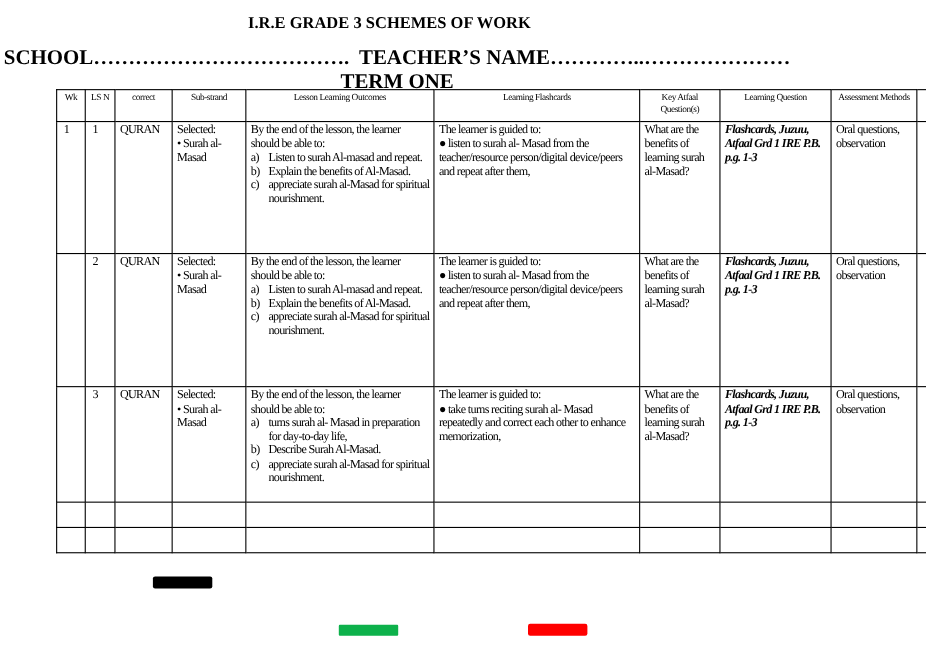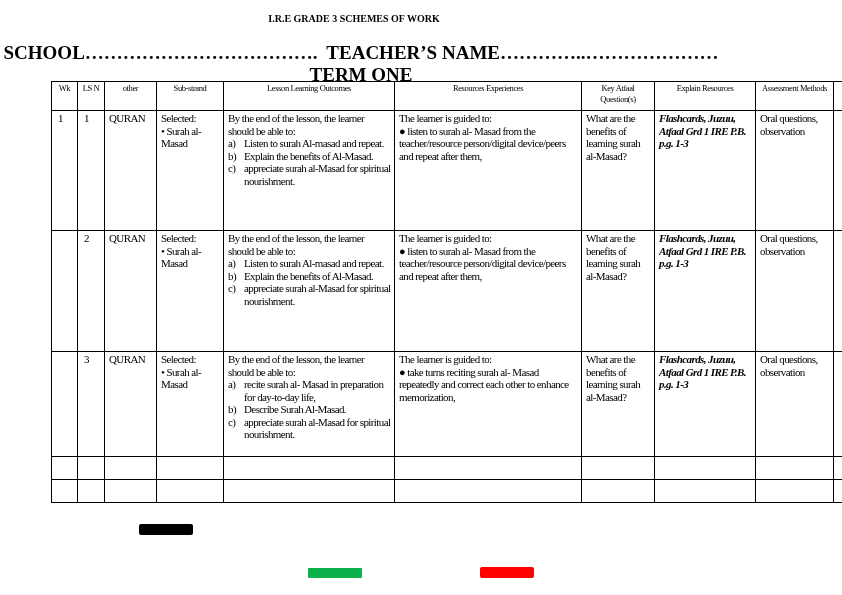--- a/index.html
+++ b/index.html
@@ -1,17 +1,17 @@
 <!DOCTYPE html>
 <html><head>
 <meta charset="utf-8">
 <style>
   html, body { margin:0; padding:0; background:#ffffff; }
   body { width:842px; height:595px; position:relative; overflow:hidden; font-family:"Liberation Serif", serif; color:#000; }
-  .title { position:absolute; left:0; width:708px; top:13px; text-align:center; font-weight:bold; font-size:10px; letter-spacing:0; }
+  .title { position:absolute; left:0; width:708px; top:13px; text-align:center; font-weight:bold; font-size:15px; letter-spacing:0; }
   .subtitle { position:absolute; left:0; width:722px; top:42px; text-align:center; font-weight:bold; font-size:19px; }
   .subtitle span { margin:0 2px; }
   table.sow { position:absolute; left:13px; top:81px; border-collapse:collapse; table-layout:fixed; width:813px; font-size:11px; line-height:12.5px; letter-spacing:-0.6px;margin-left:38px; }
   table.sow td, table.sow th { border:1.3px solid #000; vertical-align:top; padding:1px 3px 1px 4px; }
   table.sow th { font-weight:normal; font-size:8.5px; line-height:11px; text-align:center; padding:1px 2px; height:26px; letter-spacing:-0.4px; }
   .num { font-size:11px; padding-left:6px !important; }
   tr.r1 td { height:117px; }
   tr.r2 td { height:118px; }
   tr.r3 td { height:102px; }
   tr.re td { height:20px; }
@@ -45,26 +45,26 @@
       <col style="width:187px">
       <col style="width:73px">
       <col style="width:101px">
     <col style="width:78px">
       <col style="width:31px">
   </colgroup>
   <thead>
     <tr>
       <th>Wk</th>
       <th style="padding:1px 4px;"><span>LS N</span></th>
-      <th>other</th>
+      <th>correct</th>
       <th>Sub-strand</th>
       <th>Lesson Learning Outcomes</th>
-      <th>Resources Experiences</th>
+      <th>Learning Flashcards</th>
       <th>Key Atfaal Question(s)</th>
-      <th>Explain Resources</th>
+      <th>Learning Question</th>
       <th>Assessment Methods</th>
       <th>Oral</th>
     </tr>
   </thead>
   <tbody id="tbody">
       <tr class="r1">
         <td class="num">1</td>
         <td class="num">1</td>
         <td>QURAN</td>
         <td style="white-space:pre-line">Selected:
@@ -126,21 +126,21 @@
       <tr class="r3">
         <td class="num"></td>
         <td class="num">3</td>
         <td>QURAN</td>
         <td style="white-space:pre-line">Selected:
 • Surah al-Masad</td>
         <td>
           <div>By the end of the lesson, the learner should be able to:</div>
           <div class="lo-item">
             <span class="lbl">a)</span>
-            <span>recite surah al- Masad in preparation for day-to-day life,</span>
+            <span>turns surah al- Masad in preparation for day-to-day life,</span>
           </div>
           <div class="lo-item">
             <span class="lbl">b)</span>
             <span>Describe Surah Al-Masad.</span>
           </div>
           <div class="lo-item">
             <span class="lbl">c)</span>
             <span>appreciate surah al-Masad for spiritual nourishment.</span>
           </div>
         </td>

